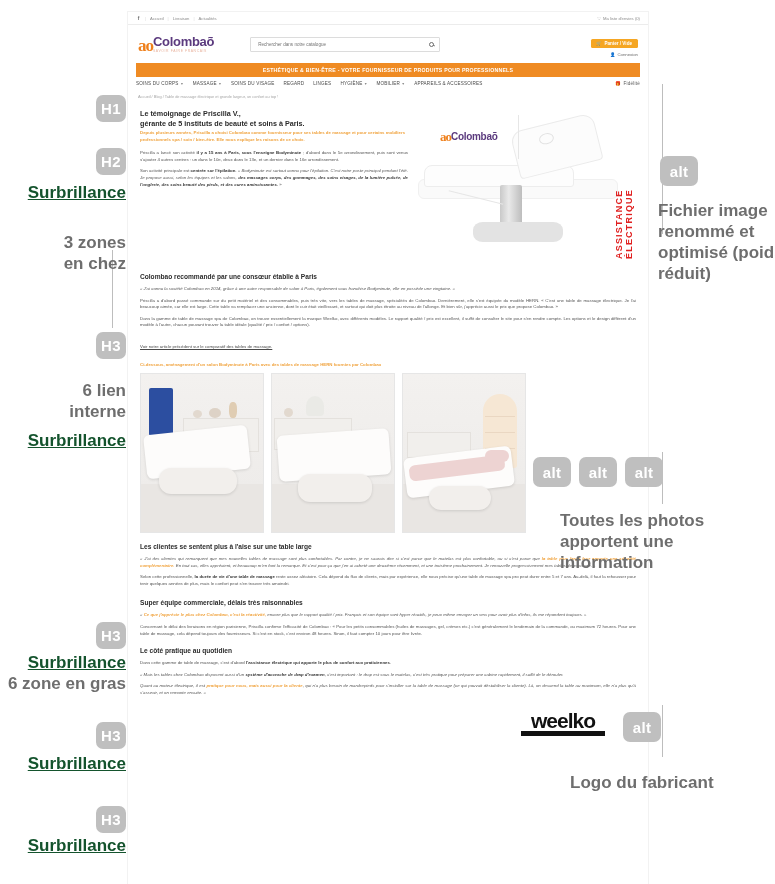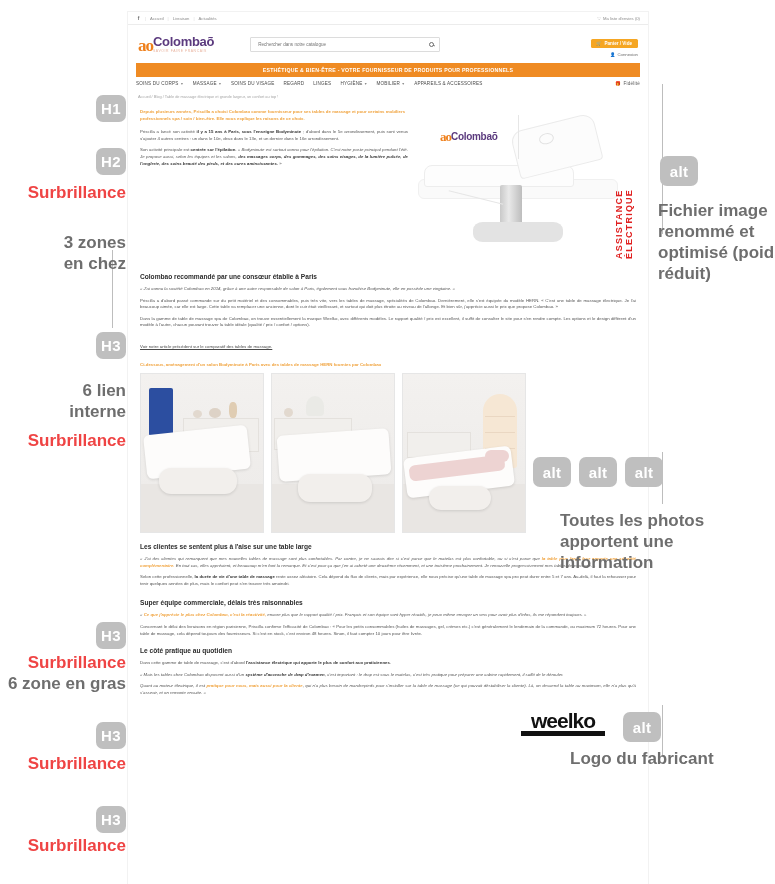--- a/index.html
+++ b/index.html
@@ -17,21 +17,21 @@
   .anno { position: absolute; z-index: 40; }
   .badge {
     background: #bfbfbf; color: #ffffff;
     border-radius: 7px;
     font-weight: bold;
     display: inline-flex; align-items: center; justify-content: center;
     letter-spacing: .3px;
   }
   .badge-h { width: 30px; height: 27px; font-size: 15px; }
   .badge-alt { width: 38px; height: 30px; font-size: 15px; }
-  .anno-orange { color: #ef4444; font-weight: bold; font-size: 17px; line-height: 21px; }
+  .anno-orange { color: #14532d; font-weight: bold; font-size: 17px; line-height: 21px; text-decoration: underline; }
   .anno-gray  { color: #6e6e6e; font-weight: bold; font-size: 17px; line-height: 21px; }
   .anno-right { width: 150px; }
   .vline { position:absolute; width:1px; background:#bdbdbd; z-index:35; }
 
   
   .page {
     position: absolute; left:128px; top:12px; width:520px; height:884px;
     background:#fff; z-index:10;
     box-shadow: 0 0 0 1px #f2f2f2;
   }
@@ -232,20 +232,24 @@
       </span>
   </div>
 
   <div class="breadcrumb">Accueil / Blog / Table de massage électrique et grande largeur, un confort au top !</div>
 
 
   <div class="content">
 
     <div class="twocol">
       <div class="txt">
+        <h2 class="h2">
+          <span>Le témoignage de Priscilla V.,</span><br>
+          <span>gérante de 5 instituts de beauté et soins à Paris.</span>
+        </h2>
         <p class="intro">Depuis plusieurs années, Priscilla a choisi Colombao comme fournisseur pour ses tables de massage et pour certains mobiliers professionnels spa / soin / bien-être. Elle nous explique les raisons de ce choix.</p>
         <p class="body">
           <span>Priscilla a lancé son activité </span><span class="bold">il y a 15 ans à Paris, sous l'enseigne Bodyminute</span><span> ; d'abord dans le 5e arrondissement, puis sont venus s'ajouter 4 autres centres : un dans le 10e, deux dans le 13e, et un dernier dans le 16e arrondissement.</span>
         </p>
         <p class="body">
           <span>Son activité principale est </span><span class="bold">centrée sur l'épilation</span><span class="ital">. « Bodyminute est surtout connu pour l'épilation. C'est notre poste principal pendant l'été. Je propose aussi, selon les équipes et les salons, </span><span class="bold ital">des massages corps, des gommages, des soins visages, de la lumière pulsée, de l'onglerie, des soins beauté des pieds, et des cures amincissantes.</span><span> »</span>
         </p>
       </div>
 
       <div class="tableimg">
@@ -421,15 +425,15 @@
 <div class="anno" style="left:625px; top:457px;">
   <span class="badge badge-alt">alt</span>
 </div>
 <div class="anno anno-right" style="left:560px; top:510px; width:170px;">
   <div class="anno-gray">Toutes les photos apportent une information</div>
 </div>
 
 <div class="anno" style="left:623px; top:712px;">
   <span class="badge badge-alt">alt</span>
 </div>
-<div class="anno anno-right" style="left:570px; top:748px; width:200px;">
+<div class="anno anno-right" style="left:570px; top:772px; width:200px;">
   <div class="anno-gray">Logo du fabricant</div>
 </div>
 
 </body></html>

